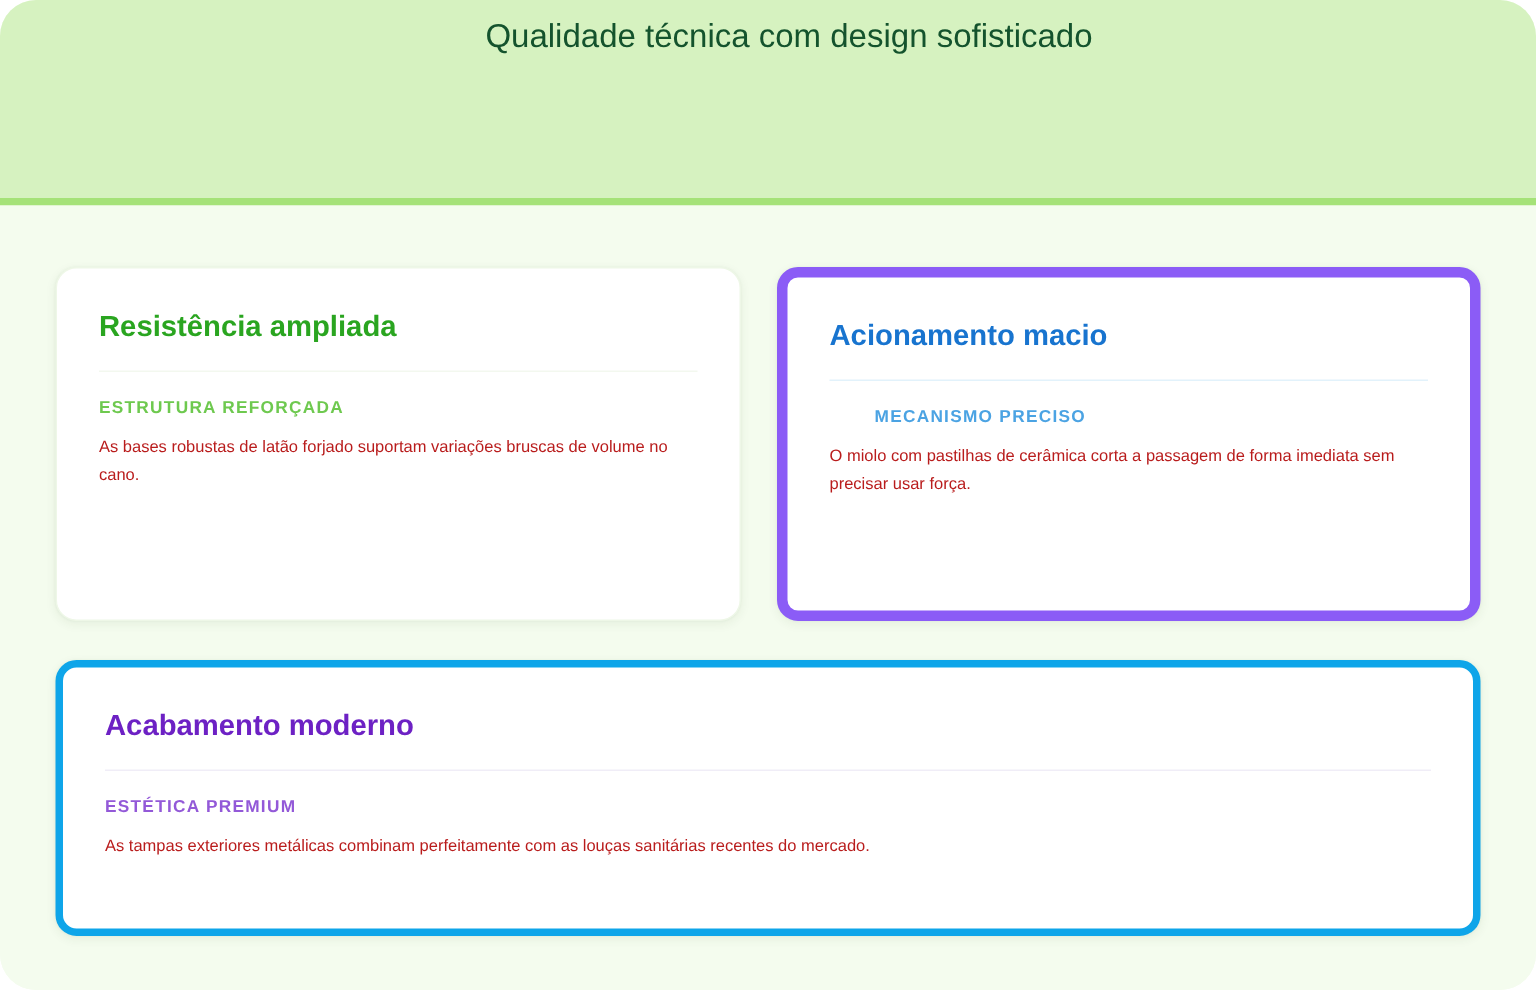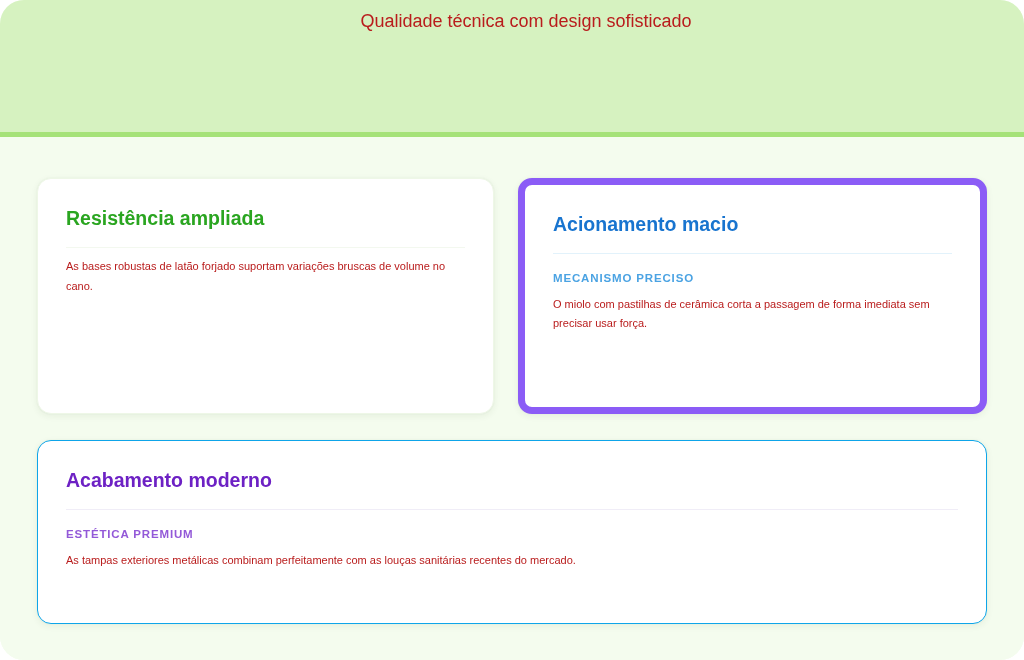--- a/index.html
+++ b/index.html
@@ -44,23 +44,23 @@
     font-size: 30px;
     font-weight: bold;
     letter-spacing: -0.2px;
     color: #22a722;
     line-height: 1.2;
   }
 
   .header-subtitle {
     margin: 0;
     padding-top: 11px;
-    font-size: 18px;
+    font-size: 22px;
     font-weight: normal;
-    color: #b91c1c;
+    color: #14532d;
     line-height: 1.2;
     padding-left: 28px;
   }
 
   .header-rule {
     position: absolute;
     left: 0;
     top: 132px;
     width: 1024px;
     height: 5px;
@@ -104,21 +104,21 @@
     min-height: 184px;
   }
 
   .card-green {
     border: 1px solid #eef7e7;
   }
   .card-blue {
     border: 7px solid #8b5cf6;
   }
   .card-purple {
-    border: 1px solid #0ea5e9;
+    border: 5px solid #0ea5e9;
   }
 
   .card-title {
     margin: 0;
     font-size: 19.5px;
     font-weight: bold;
     line-height: 1.25;
   }
   .card-green .card-title  { color: #2aa520; }
   .card-blue .card-title   { color: #1874cf; }
@@ -135,21 +135,21 @@
 
   .card-eyebrow {
     margin: 18px 0 0 0;
     font-size: 11.5px;
     font-weight: bold;
     letter-spacing: 0.85px;
     text-transform: uppercase;
     line-height: 1.2;
   }
   .card-green .card-eyebrow  { color: #6ec94f; }
-  .card-blue .card-eyebrow   { color: #4ba3e3; }
+  .card-blue .card-eyebrow   { color: #4ba3e3; margin-left: 30px; }
   .card-purple .card-eyebrow { color: #9359d8; }
 
   .card-body {
     margin: 9px 0 0 0;
     font-size: 11px;
     color: #b91c1c;
     line-height: 1.74;
   }
   .card-half .card-body {
     max-width: 385px;
@@ -166,20 +166,21 @@
 
   <div class="header-rule"></div>
 
   <div class="body-area">
 
     <div class="card-row">
 
       <div class="card card-half card-green">
         <h2 class="card-title">Resistência ampliada</h2>
         <hr class="card-rule">
+        <p class="card-eyebrow">ESTRUTURA REFORÇADA</p>
         <p class="card-body">As bases robustas de latão forjado suportam variações bruscas de volume no cano.</p>
       </div>
 
       <div class="card card-half card-blue">
         <h2 class="card-title">Acionamento macio</h2>
         <hr class="card-rule">
         <p class="card-eyebrow">MECANISMO PRECISO</p>
         <p class="card-body">O miolo com pastilhas de cerâmica corta a passagem de forma imediata sem precisar usar força.</p>
       </div>
 

